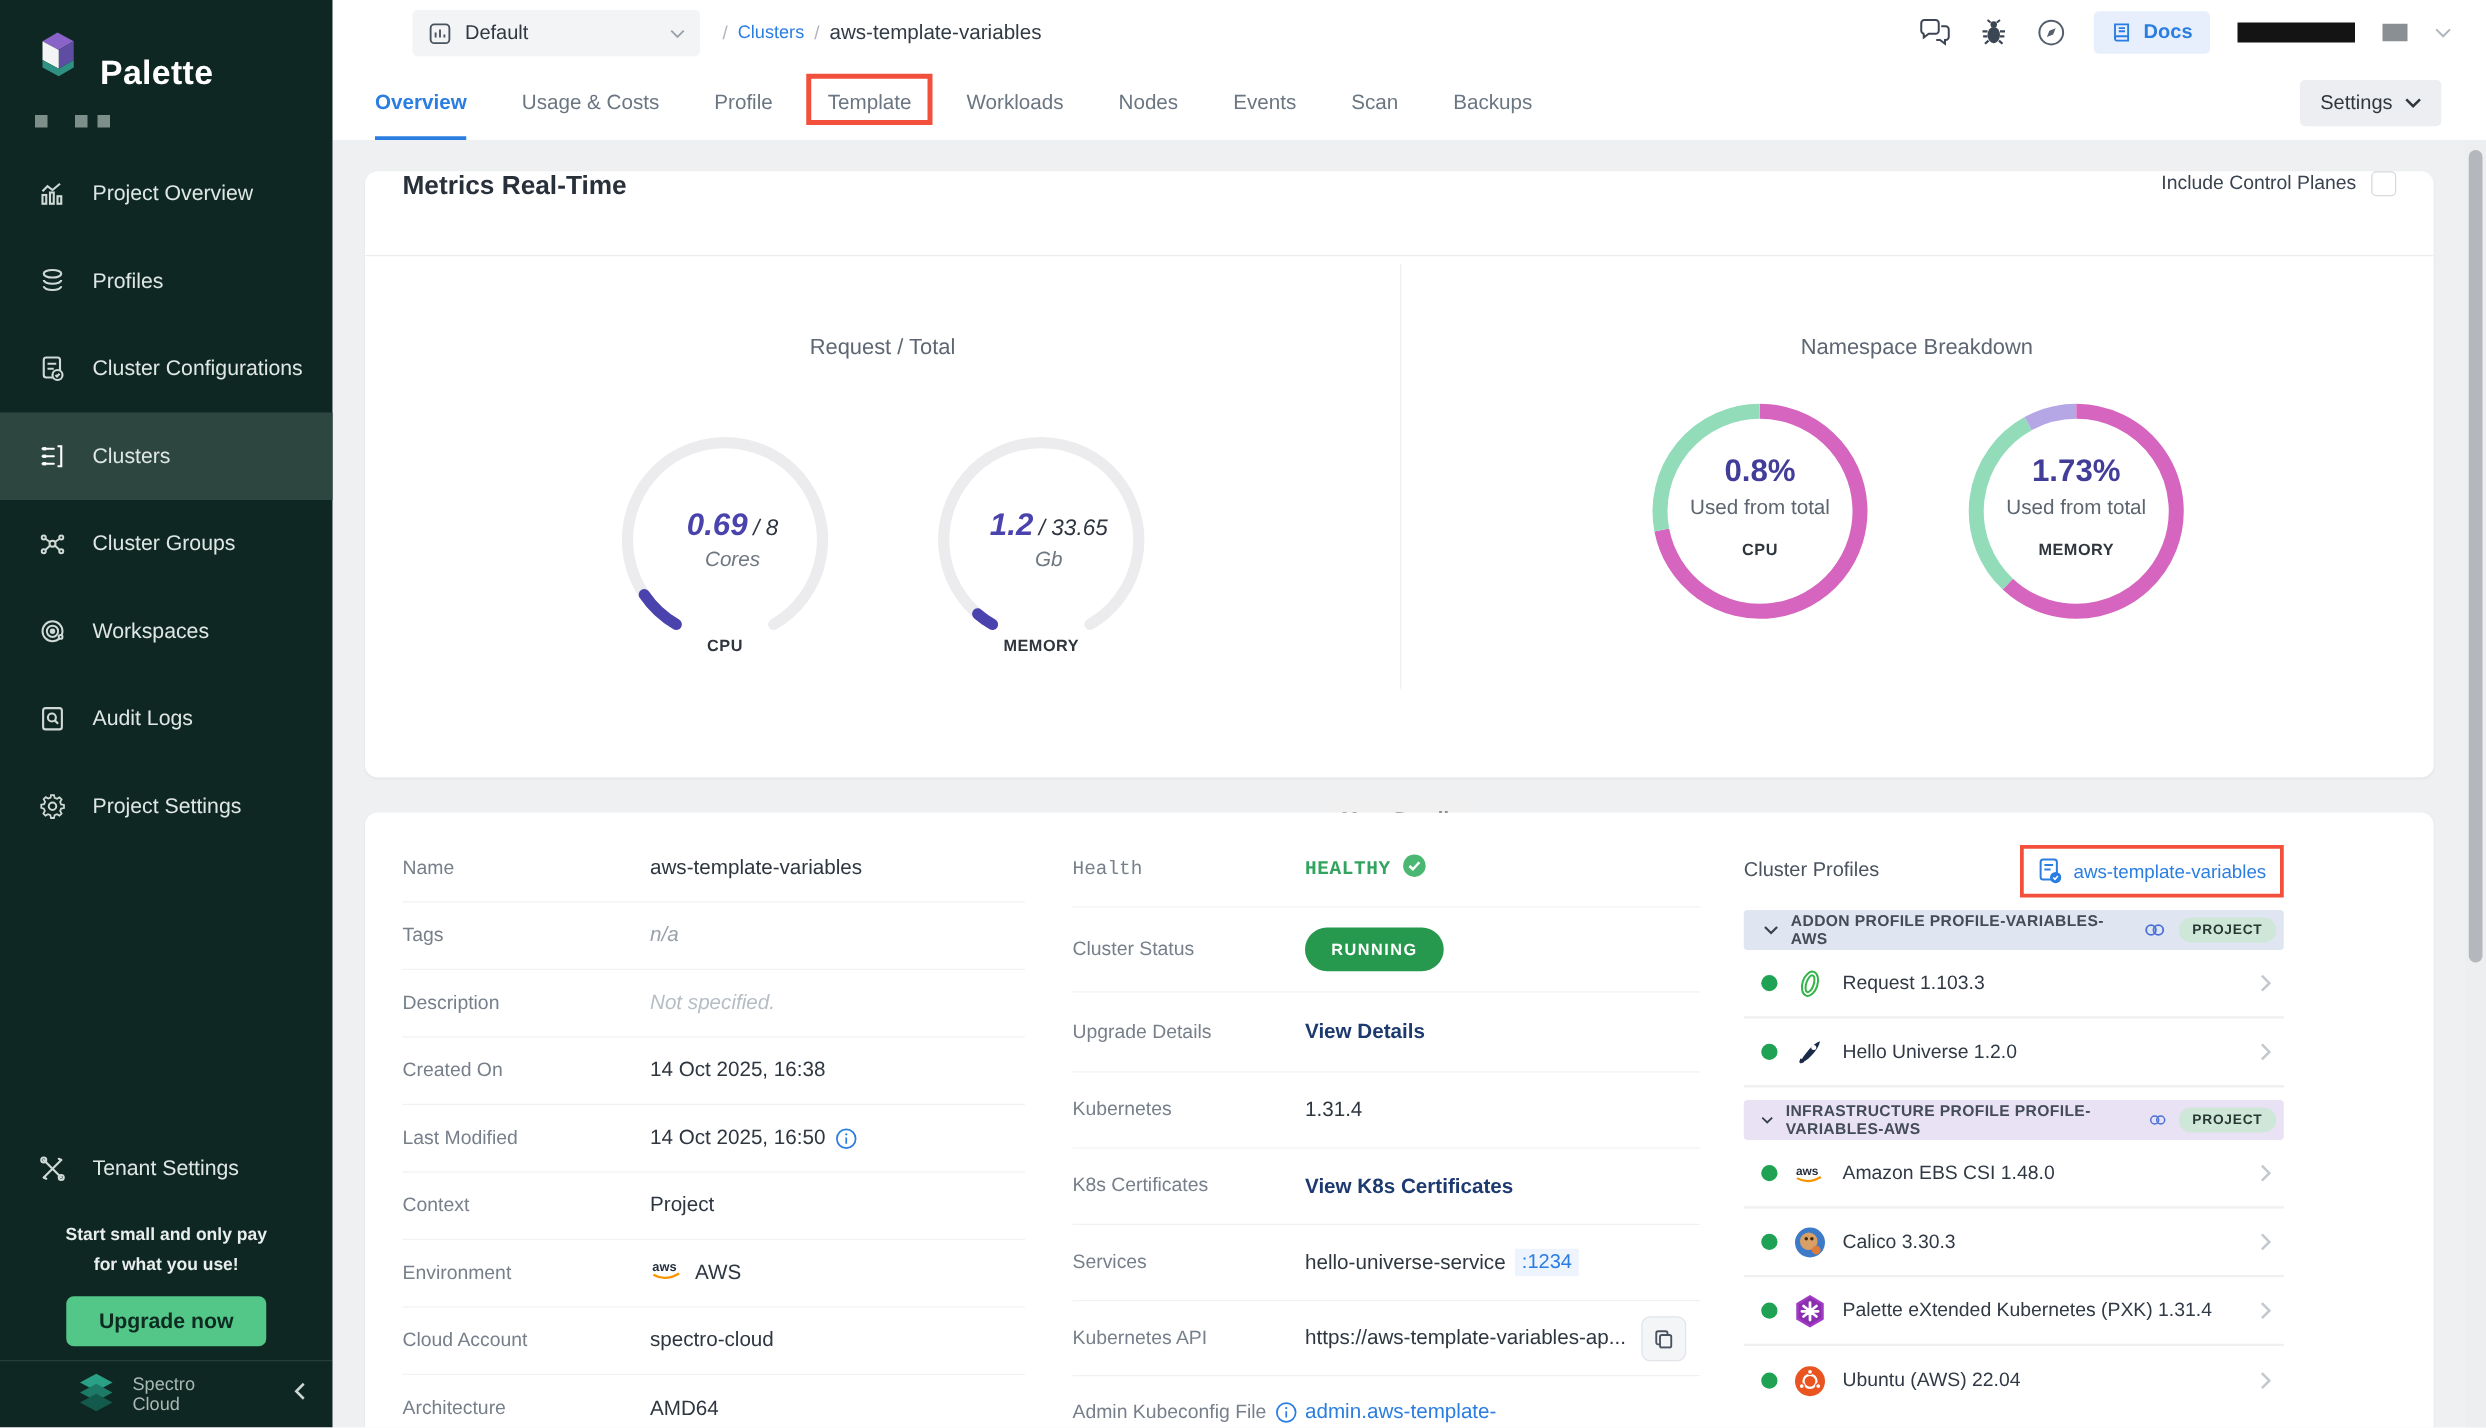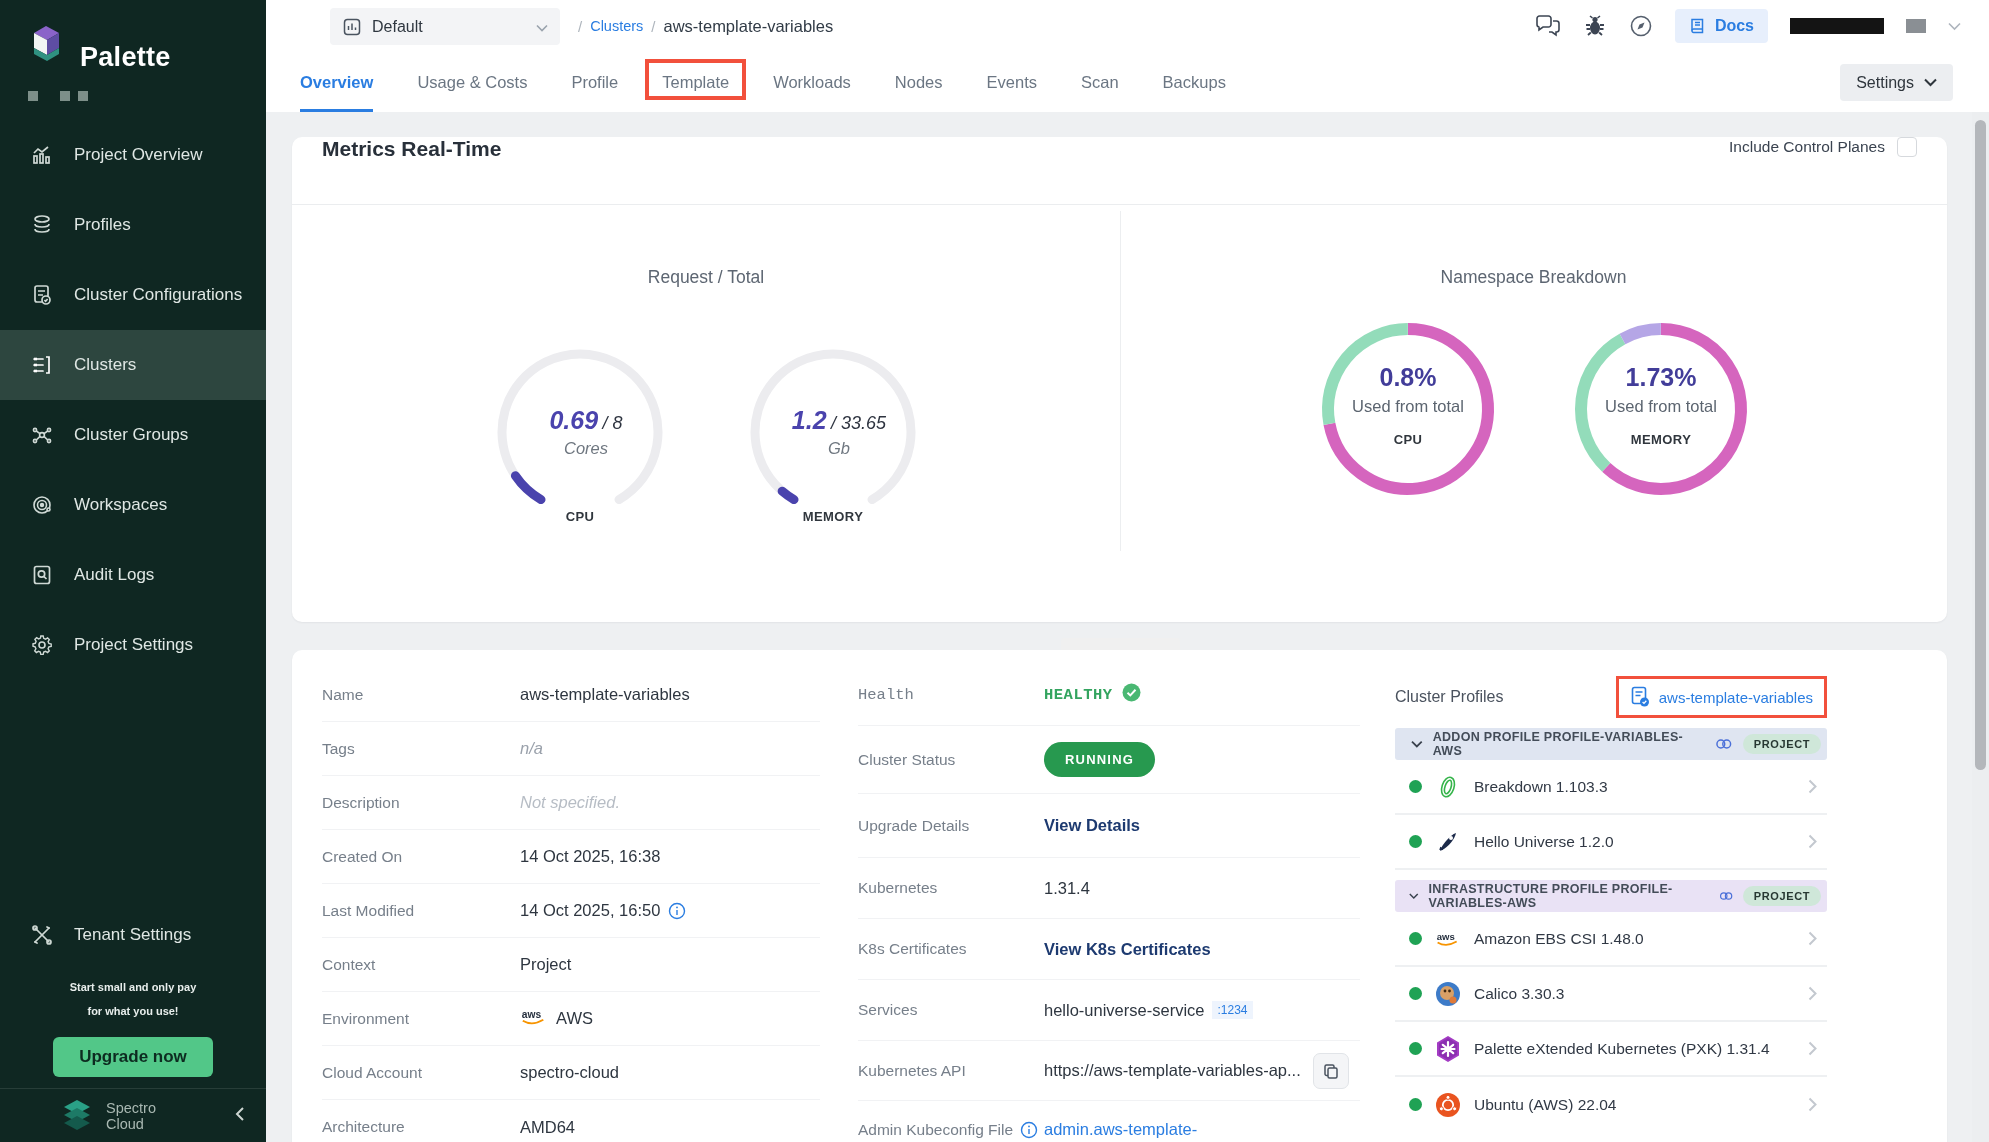--- a/index.html
+++ b/index.html
@@ -16,21 +16,21 @@
   .brand-squares span { width:10px; height:10px; background:#7d8f89; display:inline-block; }
   .brand-squares span:nth-child(1){ margin-right:22px; }
   .brand-squares span:nth-child(3){ margin-left:8px; }
   .menu { position:absolute; top:120px; left:0; width:266px; }
   .menu-item { display:flex; align-items:center; gap:20px; height:70px;
     padding-left:30px; font-size:17px; color:#dfe7e4; cursor:pointer; }
   .menu-item.active { background:#2d463f; }
   .menu-item svg { flex:0 0 auto; }
   .menu-item.tenant { position:absolute; top:900px; left:0; width:266px; }
   .promo { position:absolute; top:975px; left:0; width:266px; text-align:center; }
-  .promo .line { font-size:11px; font-weight:bold; color:#e8eeec; line-height:24px; }
+  .promo .line { font-size:14px; font-weight:bold; color:#e8eeec; line-height:24px; }
   .upgrade-btn { margin-top:14px; background:#52c788; color:#0d2b20; border:none;
     font-size:17px; font-weight:bold; padding:10px 26px; border-radius:6px; cursor:pointer;
     font-family:inherit; }
   .side-footer { position:absolute; bottom:0; left:0; width:266px; height:54px;
     border-top:1px solid rgba(255,255,255,.10); display:flex; align-items:center; padding:0 20px 0 60px; }
   .sf-name { font-size:14.5px; color:#a9b8b2; line-height:16px; margin-left:12px; }
   .collapse { margin-left:auto; color:#cdd6d2; font-size:20px; cursor:pointer; }
 
   
   .topbar { position:absolute; left:266px; top:0; width:1723px; height:52px; background:#fff; }
@@ -113,21 +113,21 @@
   .d-row .lbl { width:198px; font-size:15.5px; color:#767f8a; flex:0 0 auto; }
   .col-mid .d-row .lbl { width:186px; }
   .d-row .val { font-size:16.5px; color:#2e3640; display:flex; align-items:center; gap:8px; }
   .val.muted { color:#9aa1ab; font-style:italic; }
   .val.muted2 { color:#b7bdc5; font-style:italic; }
   .healthy { color:#33a45f; font-weight:bold; letter-spacing:.5px; font-size:15.5px; }
   .pill-running { background:#27994f; color:#fff; font-size:13px; font-weight:bold;
     letter-spacing:1.2px; padding:10px 21px; border-radius:20px; border:none; cursor:pointer; font-family:inherit; }
   .navlink { color:#1d3a70; font-weight:bold; font-size:16.5px; cursor:pointer; }
   .bluelink { color:#2a7de1; font-size:16.5px; cursor:pointer; }
-  .port-chip { color:#2a7de1; background:#eef4fd; padding:2px 5px; font-size:12px; cursor:pointer; }
+  .port-chip { color:#2a7de1; background:#eef4fd; padding:2px 5px; font-size:16px; cursor:pointer; }
   .copy-btn { width:36px; height:36px; background:#f4f5f7; border:1px solid #e1e4e8; border-radius:7px;
     display:flex; align-items:center; justify-content:center; cursor:pointer; margin-left:4px; }
 
   
   .profiles { position:absolute; left:1103px; top:26px; width:432px; }
   .p-head { display:flex; align-items:center; justify-content:space-between; margin-bottom:10px; }
   .p-title { font-size:16px; color:#4a525e; }
   .profile-link-box { display:flex; align-items:center; gap:9px; border:3px solid #f2503c;
     background:#fff; padding:7px 11px; cursor:pointer; }
   .profile-link-box span { color:#2a7de1; font-size:15px; cursor:pointer; }
@@ -588,21 +588,21 @@
           <span class="badge">PROJECT</span>
         </div>
         <div class="p-item">
           <span class="status-dot"></span>
           <span class="pack-icon">
             <svg width="24" height="26" viewBox="0 0 24 26" fill="none" stroke="#35b44a" stroke-width="1.6">
               <ellipse cx="12" cy="13" rx="6" ry="10" transform="rotate(18 12 13)"></ellipse>
               <ellipse cx="12" cy="13" rx="3" ry="7" transform="rotate(18 12 13)"></ellipse>
             </svg>
           </span>
-          <span class="p-name">Breakdown 1.103.3</span>
+          <span class="p-name">Request 1.103.3</span>
           <span class="p-chevron">
             <svg width="9" height="15" viewBox="0 0 9 15" fill="none" stroke="#c3c8cf" stroke-width="2">
                 <path d="M1.5 1.5 7.5 7.5 1.5 13.5"></path>
               </svg>
           </span>
         </div>
         <div class="p-item">
           <span class="status-dot"></span>
           <span class="pack-icon">
             <svg width="24" height="24" viewBox="0 0 24 24">

